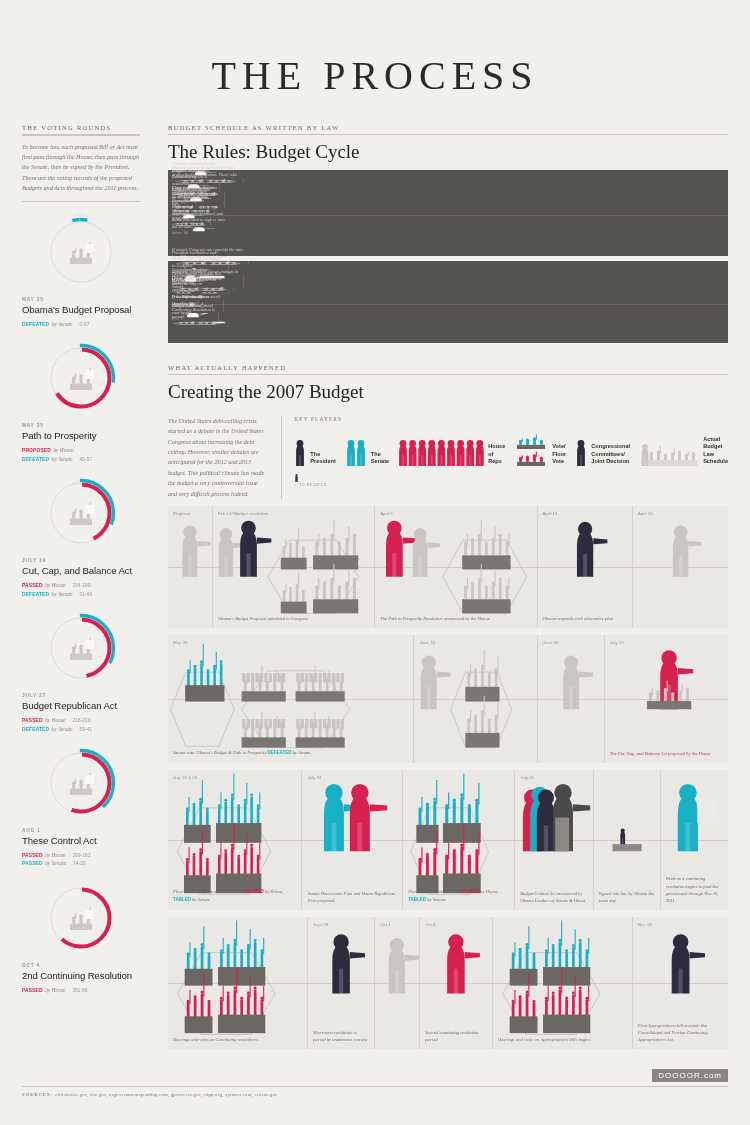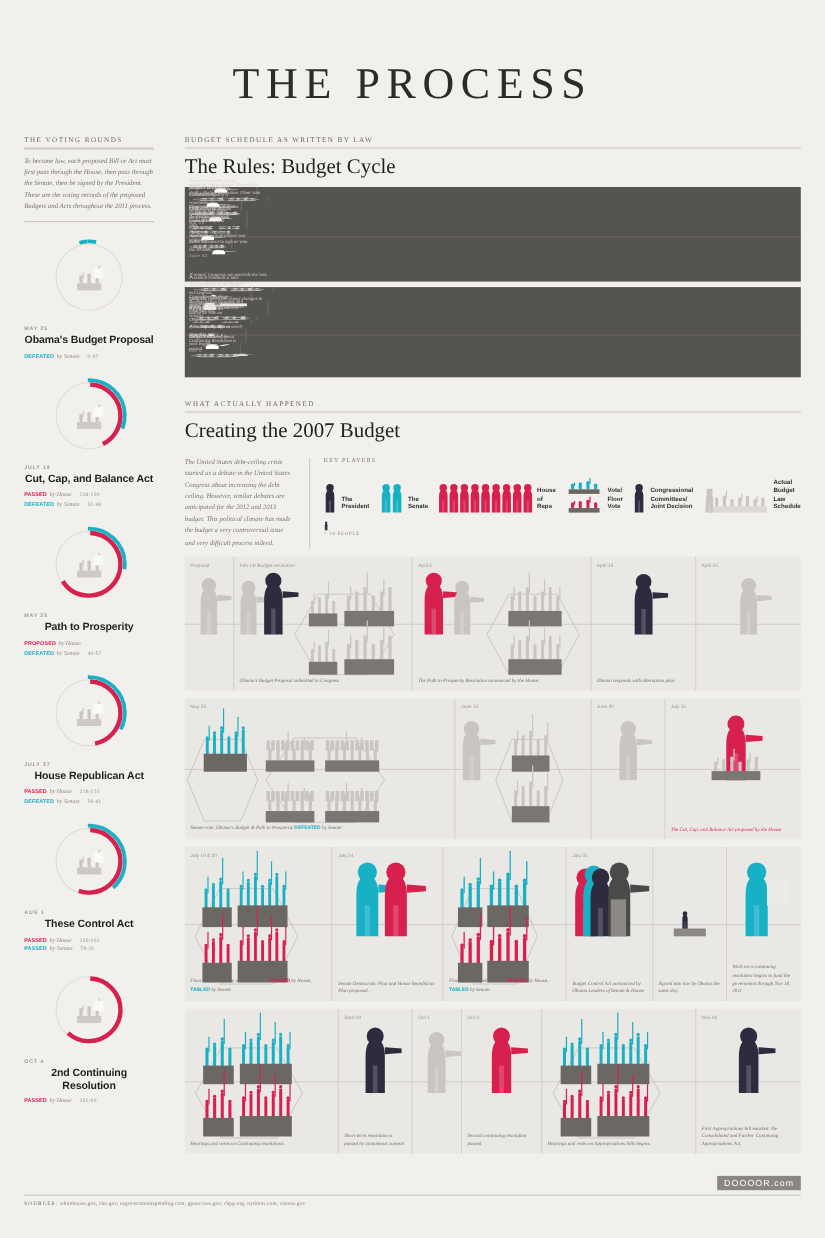--- a/index.html
+++ b/index.html
@@ -58,22 +58,22 @@
     font-size: 6.2px; line-height: 1.65; color: #76736e;
     padding: 6px 0 8px 0;
   }
   .round { padding-top: 10px; }
   .ring-wrap { display: flex; justify-content: center; padding-bottom: 5px; }
   .round-date {
     font-size: 4.8px; letter-spacing: .8px; color: #9a9792;
     text-transform: uppercase; font-weight: bold; padding-bottom: 2px;
   }
   .round-name {
-    font-size: 9.6px; font-weight: bold; color: #1f1f1f;
-    line-height: 1.22; padding-bottom: 4px; letter-spacing: -.1px; text-align: center;
+    font-size: 9.6px; font-weight: normal; color: #1f1f1f;
+    line-height: 1.22; padding-bottom: 4px; letter-spacing: -.1px;
   }
   .vote-line { font-size: 4.9px; line-height: 1.55; display: flex; align-items: baseline; }
   .vote-res { font-weight: bold; letter-spacing: .15px; }
   .vote-by { font-style: italic; color: #8d8a85; padding-left: 2.5px; font-family: "Liberation Serif", serif; font-size:5.4px;}
   .vote-tally { color: #9a9792; padding-left: 7px; font-size: 4.6px; letter-spacing:.2px;}
   .res-def { color: #18b0c4; }
   .res-pass { color: #d8204f; }
 
   
   .dark-panel {
@@ -189,20 +189,53 @@
       <div class="vote-line">
           <span class="vote-res res-def">DEFEATED</span>
           <span class="vote-by">by Senate</span>
           <span class="vote-tally">0-97</span>
         </div>
         </div>
         <div class="round">
       <div class="ring-wrap">
       <svg width="80" height="80" viewBox="0 0 80 80">
         <circle cx="40" cy="40" r="30" fill="none" stroke="#dfdcd7" stroke-width="1"></circle>
+        <circle cx="40" cy="40" r="28.5" fill="none" stroke="#d8204f" stroke-width="4" stroke-dasharray="116.8672467135403 188.49555921538757" transform="rotate(-88 40 40)" stroke-linecap="butt"></circle>
+        <circle cx="40" cy="40" r="32.5" fill="none" stroke="#18b0c4" stroke-width="3.4" stroke-dasharray="56.548667764616276 188.49555921538757" transform="rotate(-92 40 40)" stroke-linecap="butt"></circle>
+        <g>
+                <circle cx="32.666666666666664" cy="39.95" r="1.6133333333333333" fill="#c9c6c1"></circle>
+                <rect x="31.199999999999996" y="40.28" width="2.9333333333333336" height="5.720000000000001" rx="1.1733333333333333" fill="#c9c6c1"></rect>
+                <rect x="33.986666666666665" y="35.55" width="1.1733333333333333" height="5.5" rx="0.5866666666666667" fill="#c9c6c1"></rect>
+                <circle cx="40" cy="38.19" r="1.6133333333333333" fill="#c9c6c1"></circle>
+                <rect x="38.53333333333333" y="38.616" width="2.9333333333333336" height="7.384000000000001" rx="1.1733333333333333" fill="#c9c6c1"></rect>
+                <circle cx="47.33333333333333" cy="36.43" r="1.6133333333333333" fill="#c9c6c1"></circle>
+                <rect x="45.86666666666666" y="36.952" width="2.9333333333333336" height="9.048000000000002" rx="1.1733333333333333" fill="#c9c6c1"></rect>
+                <rect x="48.65333333333333" y="29.47" width="1.1733333333333333" height="8.700000000000001" rx="0.5866666666666667" fill="#c9c6c1"></rect>
+                <rect x="29" y="45.6" width="22" height="6.4" fill="#cdcac5"></rect>
+              </g>
+        <rect x="44" y="32" width="9" height="9" fill="#faf9f7"></rect>
+      </svg>
+          </div>
+      <div class="round-date">MAY 25</div>
+      <div class="round-name">Path to Prosperity</div>
+      <div class="vote-line">
+          <span class="vote-res res-pass">PROPOSED</span>
+          <span class="vote-by">by House</span>
+          <span class="vote-tally"></span>
+        </div>
+          <div class="vote-line">
+          <span class="vote-res res-def">DEFEATED</span>
+          <span class="vote-by">by Senate</span>
+          <span class="vote-tally">40-57</span>
+        </div>
+        </div>
+        <div class="round">
+      <div class="ring-wrap">
+      <svg width="80" height="80" viewBox="0 0 80 80">
+        <circle cx="40" cy="40" r="30" fill="none" stroke="#dfdcd7" stroke-width="1"></circle>
         <circle cx="40" cy="40" r="28.5" fill="none" stroke="#d8204f" stroke-width="4" stroke-dasharray="75.39822368615503 188.49555921538757" transform="rotate(-88 40 40)" stroke-linecap="butt"></circle>
         <circle cx="40" cy="40" r="32.5" fill="none" stroke="#18b0c4" stroke-width="3.4" stroke-dasharray="64.08849013323177 188.49555921538757" transform="rotate(-92 40 40)" stroke-linecap="butt"></circle>
         <g>
                 <circle cx="32.666666666666664" cy="39.95" r="1.6133333333333333" fill="#c9c6c1"></circle>
                 <rect x="31.199999999999996" y="40.28" width="2.9333333333333336" height="5.720000000000001" rx="1.1733333333333333" fill="#c9c6c1"></rect>
                 <rect x="33.986666666666665" y="35.55" width="1.1733333333333333" height="5.5" rx="0.5866666666666667" fill="#c9c6c1"></rect>
                 <circle cx="40" cy="38.19" r="1.6133333333333333" fill="#c9c6c1"></circle>
                 <rect x="38.53333333333333" y="38.616" width="2.9333333333333336" height="7.384000000000001" rx="1.1733333333333333" fill="#c9c6c1"></rect>
                 <circle cx="47.33333333333333" cy="36.43" r="1.6133333333333333" fill="#c9c6c1"></circle>
                 <rect x="45.86666666666666" y="36.952" width="2.9333333333333336" height="9.048000000000002" rx="1.1733333333333333" fill="#c9c6c1"></rect>
@@ -216,53 +249,20 @@
       <div class="round-name">Cut, Cap, and Balance Act</div>
       <div class="vote-line">
           <span class="vote-res res-pass">PASSED</span>
           <span class="vote-by">by House</span>
           <span class="vote-tally">234-190</span>
         </div>
           <div class="vote-line">
           <span class="vote-res res-def">DEFEATED</span>
           <span class="vote-by">by Senate</span>
           <span class="vote-tally">51-46</span>
-        </div>
-        </div>
-        <div class="round">
-      <div class="ring-wrap">
-      <svg width="80" height="80" viewBox="0 0 80 80">
-        <circle cx="40" cy="40" r="30" fill="none" stroke="#dfdcd7" stroke-width="1"></circle>
-        <circle cx="40" cy="40" r="28.5" fill="none" stroke="#d8204f" stroke-width="4" stroke-dasharray="116.8672467135403 188.49555921538757" transform="rotate(-88 40 40)" stroke-linecap="butt"></circle>
-        <circle cx="40" cy="40" r="32.5" fill="none" stroke="#18b0c4" stroke-width="3.4" stroke-dasharray="56.548667764616276 188.49555921538757" transform="rotate(-92 40 40)" stroke-linecap="butt"></circle>
-        <g>
-                <circle cx="32.666666666666664" cy="39.95" r="1.6133333333333333" fill="#c9c6c1"></circle>
-                <rect x="31.199999999999996" y="40.28" width="2.9333333333333336" height="5.720000000000001" rx="1.1733333333333333" fill="#c9c6c1"></rect>
-                <rect x="33.986666666666665" y="35.55" width="1.1733333333333333" height="5.5" rx="0.5866666666666667" fill="#c9c6c1"></rect>
-                <circle cx="40" cy="38.19" r="1.6133333333333333" fill="#c9c6c1"></circle>
-                <rect x="38.53333333333333" y="38.616" width="2.9333333333333336" height="7.384000000000001" rx="1.1733333333333333" fill="#c9c6c1"></rect>
-                <circle cx="47.33333333333333" cy="36.43" r="1.6133333333333333" fill="#c9c6c1"></circle>
-                <rect x="45.86666666666666" y="36.952" width="2.9333333333333336" height="9.048000000000002" rx="1.1733333333333333" fill="#c9c6c1"></rect>
-                <rect x="48.65333333333333" y="29.47" width="1.1733333333333333" height="8.700000000000001" rx="0.5866666666666667" fill="#c9c6c1"></rect>
-                <rect x="29" y="45.6" width="22" height="6.4" fill="#cdcac5"></rect>
-              </g>
-        <rect x="44" y="32" width="9" height="9" fill="#faf9f7"></rect>
-      </svg>
-          </div>
-      <div class="round-date">MAY 25</div>
-      <div class="round-name">Path to Prosperity</div>
-      <div class="vote-line">
-          <span class="vote-res res-pass">PROPOSED</span>
-          <span class="vote-by">by House</span>
-          <span class="vote-tally"></span>
-        </div>
-          <div class="vote-line">
-          <span class="vote-res res-def">DEFEATED</span>
-          <span class="vote-by">by Senate</span>
-          <span class="vote-tally">40-57</span>
         </div>
         </div>
         <div class="round">
       <div class="ring-wrap">
       <svg width="80" height="80" viewBox="0 0 80 80">
         <circle cx="40" cy="40" r="30" fill="none" stroke="#dfdcd7" stroke-width="1"></circle>
         <circle cx="40" cy="40" r="28.5" fill="none" stroke="#d8204f" stroke-width="4" stroke-dasharray="82.93804605477052 188.49555921538757" transform="rotate(-88 40 40)" stroke-linecap="butt"></circle>
         <circle cx="40" cy="40" r="32.5" fill="none" stroke="#18b0c4" stroke-width="3.4" stroke-dasharray="67.85840131753953 188.49555921538757" transform="rotate(-92 40 40)" stroke-linecap="butt"></circle>
         <g>
                 <circle cx="32.666666666666664" cy="39.95" r="1.6133333333333333" fill="#c9c6c1"></circle>
@@ -272,21 +272,21 @@
                 <rect x="38.53333333333333" y="38.616" width="2.9333333333333336" height="7.384000000000001" rx="1.1733333333333333" fill="#c9c6c1"></rect>
                 <circle cx="47.33333333333333" cy="36.43" r="1.6133333333333333" fill="#c9c6c1"></circle>
                 <rect x="45.86666666666666" y="36.952" width="2.9333333333333336" height="9.048000000000002" rx="1.1733333333333333" fill="#c9c6c1"></rect>
                 <rect x="48.65333333333333" y="29.47" width="1.1733333333333333" height="8.700000000000001" rx="0.5866666666666667" fill="#c9c6c1"></rect>
                 <rect x="29" y="45.6" width="22" height="6.4" fill="#cdcac5"></rect>
               </g>
         <rect x="44" y="32" width="9" height="9" fill="#faf9f7"></rect>
       </svg>
           </div>
       <div class="round-date">JULY 27</div>
-      <div class="round-name">House Republican Act</div>
+      <div class="round-name">Budget Republican Act</div>
       <div class="vote-line">
           <span class="vote-res res-pass">PASSED</span>
           <span class="vote-by">by House</span>
           <span class="vote-tally">218-210</span>
         </div>
           <div class="vote-line">
           <span class="vote-res res-def">DEFEATED</span>
           <span class="vote-by">by Senate</span>
           <span class="vote-tally">59-41</span>
         </div>

